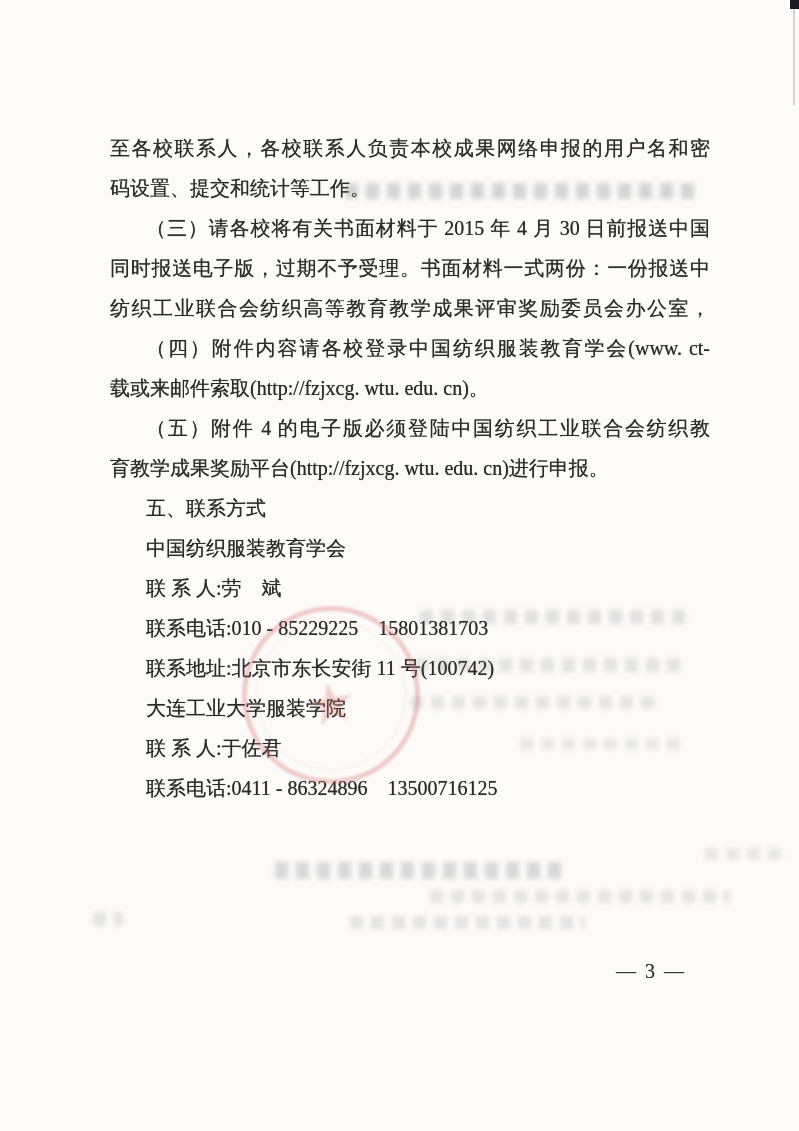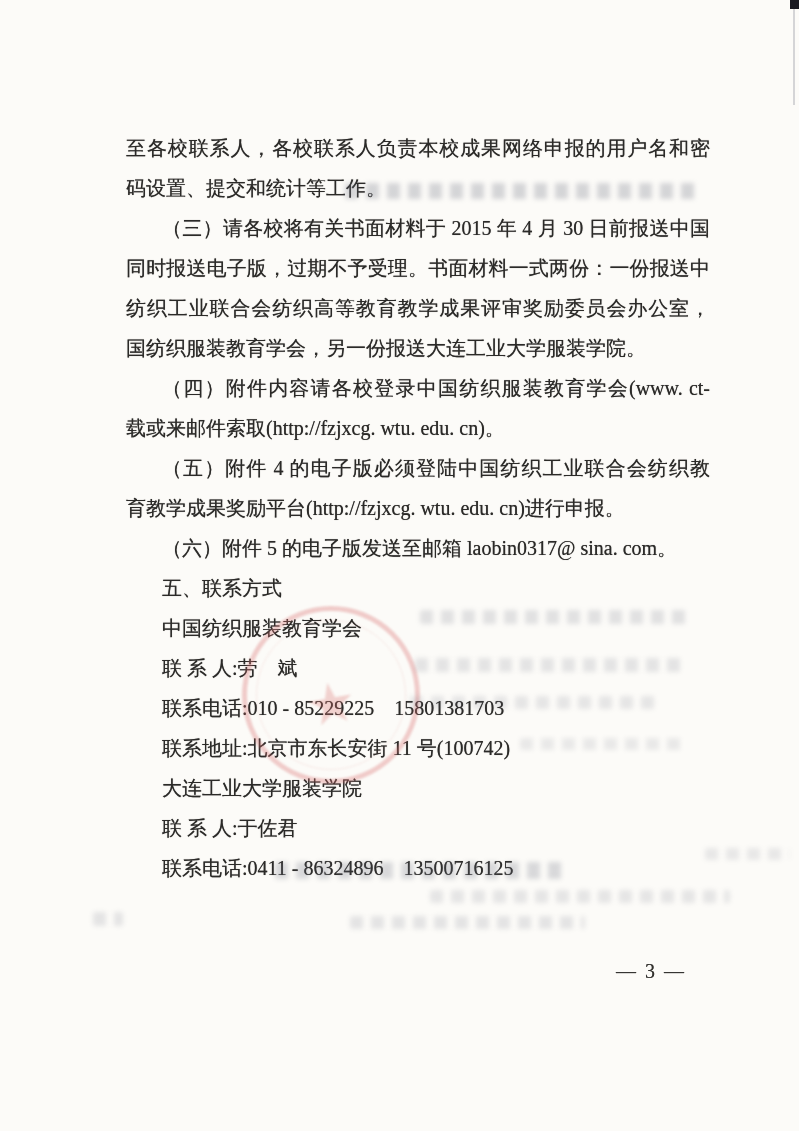--- a/index.html
+++ b/index.html
@@ -16,21 +16,20 @@
   .doc {
     position: absolute;
     left: 110px; top: 128px; width: 600px;
   }
   .line {
     font-size: 20px;
     line-height: 40px;
     height: 40px;
     white-space: nowrap;
     text-shadow: 0 0 0.7px rgba(43, 42, 40, 0.75);
-    margin-left: 16px;
   }
   .line.j { text-align: justify; text-align-last: justify; white-space: normal; }
   .line.ind { text-indent: 36px; }
 
   .pagenum {
     position: absolute;
     left: 596px; top: 960px; width: 110px;
     font-size: 20px;
     letter-spacing: 2px;
     text-align: center;
@@ -88,26 +87,24 @@
 <body>
 
 <div class="scan-page">
 
   <div class="doc">
     <div class="line j">至各校联系人，各校联系人负责本校成果网络申报的用户名和密</div>
     <div class="line">码设置、提交和统计等工作。</div>
     <div class="line j ind">（三）请各校将有关书面材料于 2015 年 4 月 30 日前报送中国</div>
     <div class="line j">同时报送电子版，过期不予受理。书面材料一式两份：一份报送中</div>
     <div class="line j">纺织工业联合会纺织高等教育教学成果评审奖励委员会办公室，</div>
-    <div class="line">国纺织服装教育学会，另一份报送大连工业大学服装学院。</div>
     <div class="line j ind">（四）附件内容请各校登录中国纺织服装教育学会(www. ct-</div>
     <div class="line">载或来邮件索取(http://fzjxcg. wtu. edu. cn)。</div>
     <div class="line j ind">（五）附件 4 的电子版必须登陆中国纺织工业联合会纺织教</div>
     <div class="line">育教学成果奖励平台(http://fzjxcg. wtu. edu. cn)进行申报。</div>
-    <div class="line ind">（六）附件 5 的电子版发送至邮箱 laobin0317@ sina. com。</div>
     <div class="line ind">五、联系方式</div>
     <div class="line ind">中国纺织服装教育学会</div>
     <div class="line ind">联 系 人:劳　斌</div>
     <div class="line ind">联系电话:010 - 85229225　15801381703</div>
     <div class="line ind">联系地址:北京市东长安街 11 号(100742)</div>
     <div class="line ind">大连工业大学服装学院</div>
     <div class="line ind">联 系 人:于佐君</div>
     <div class="line ind">联系电话:0411 - 86324896　13500716125</div>
   </div>
 

